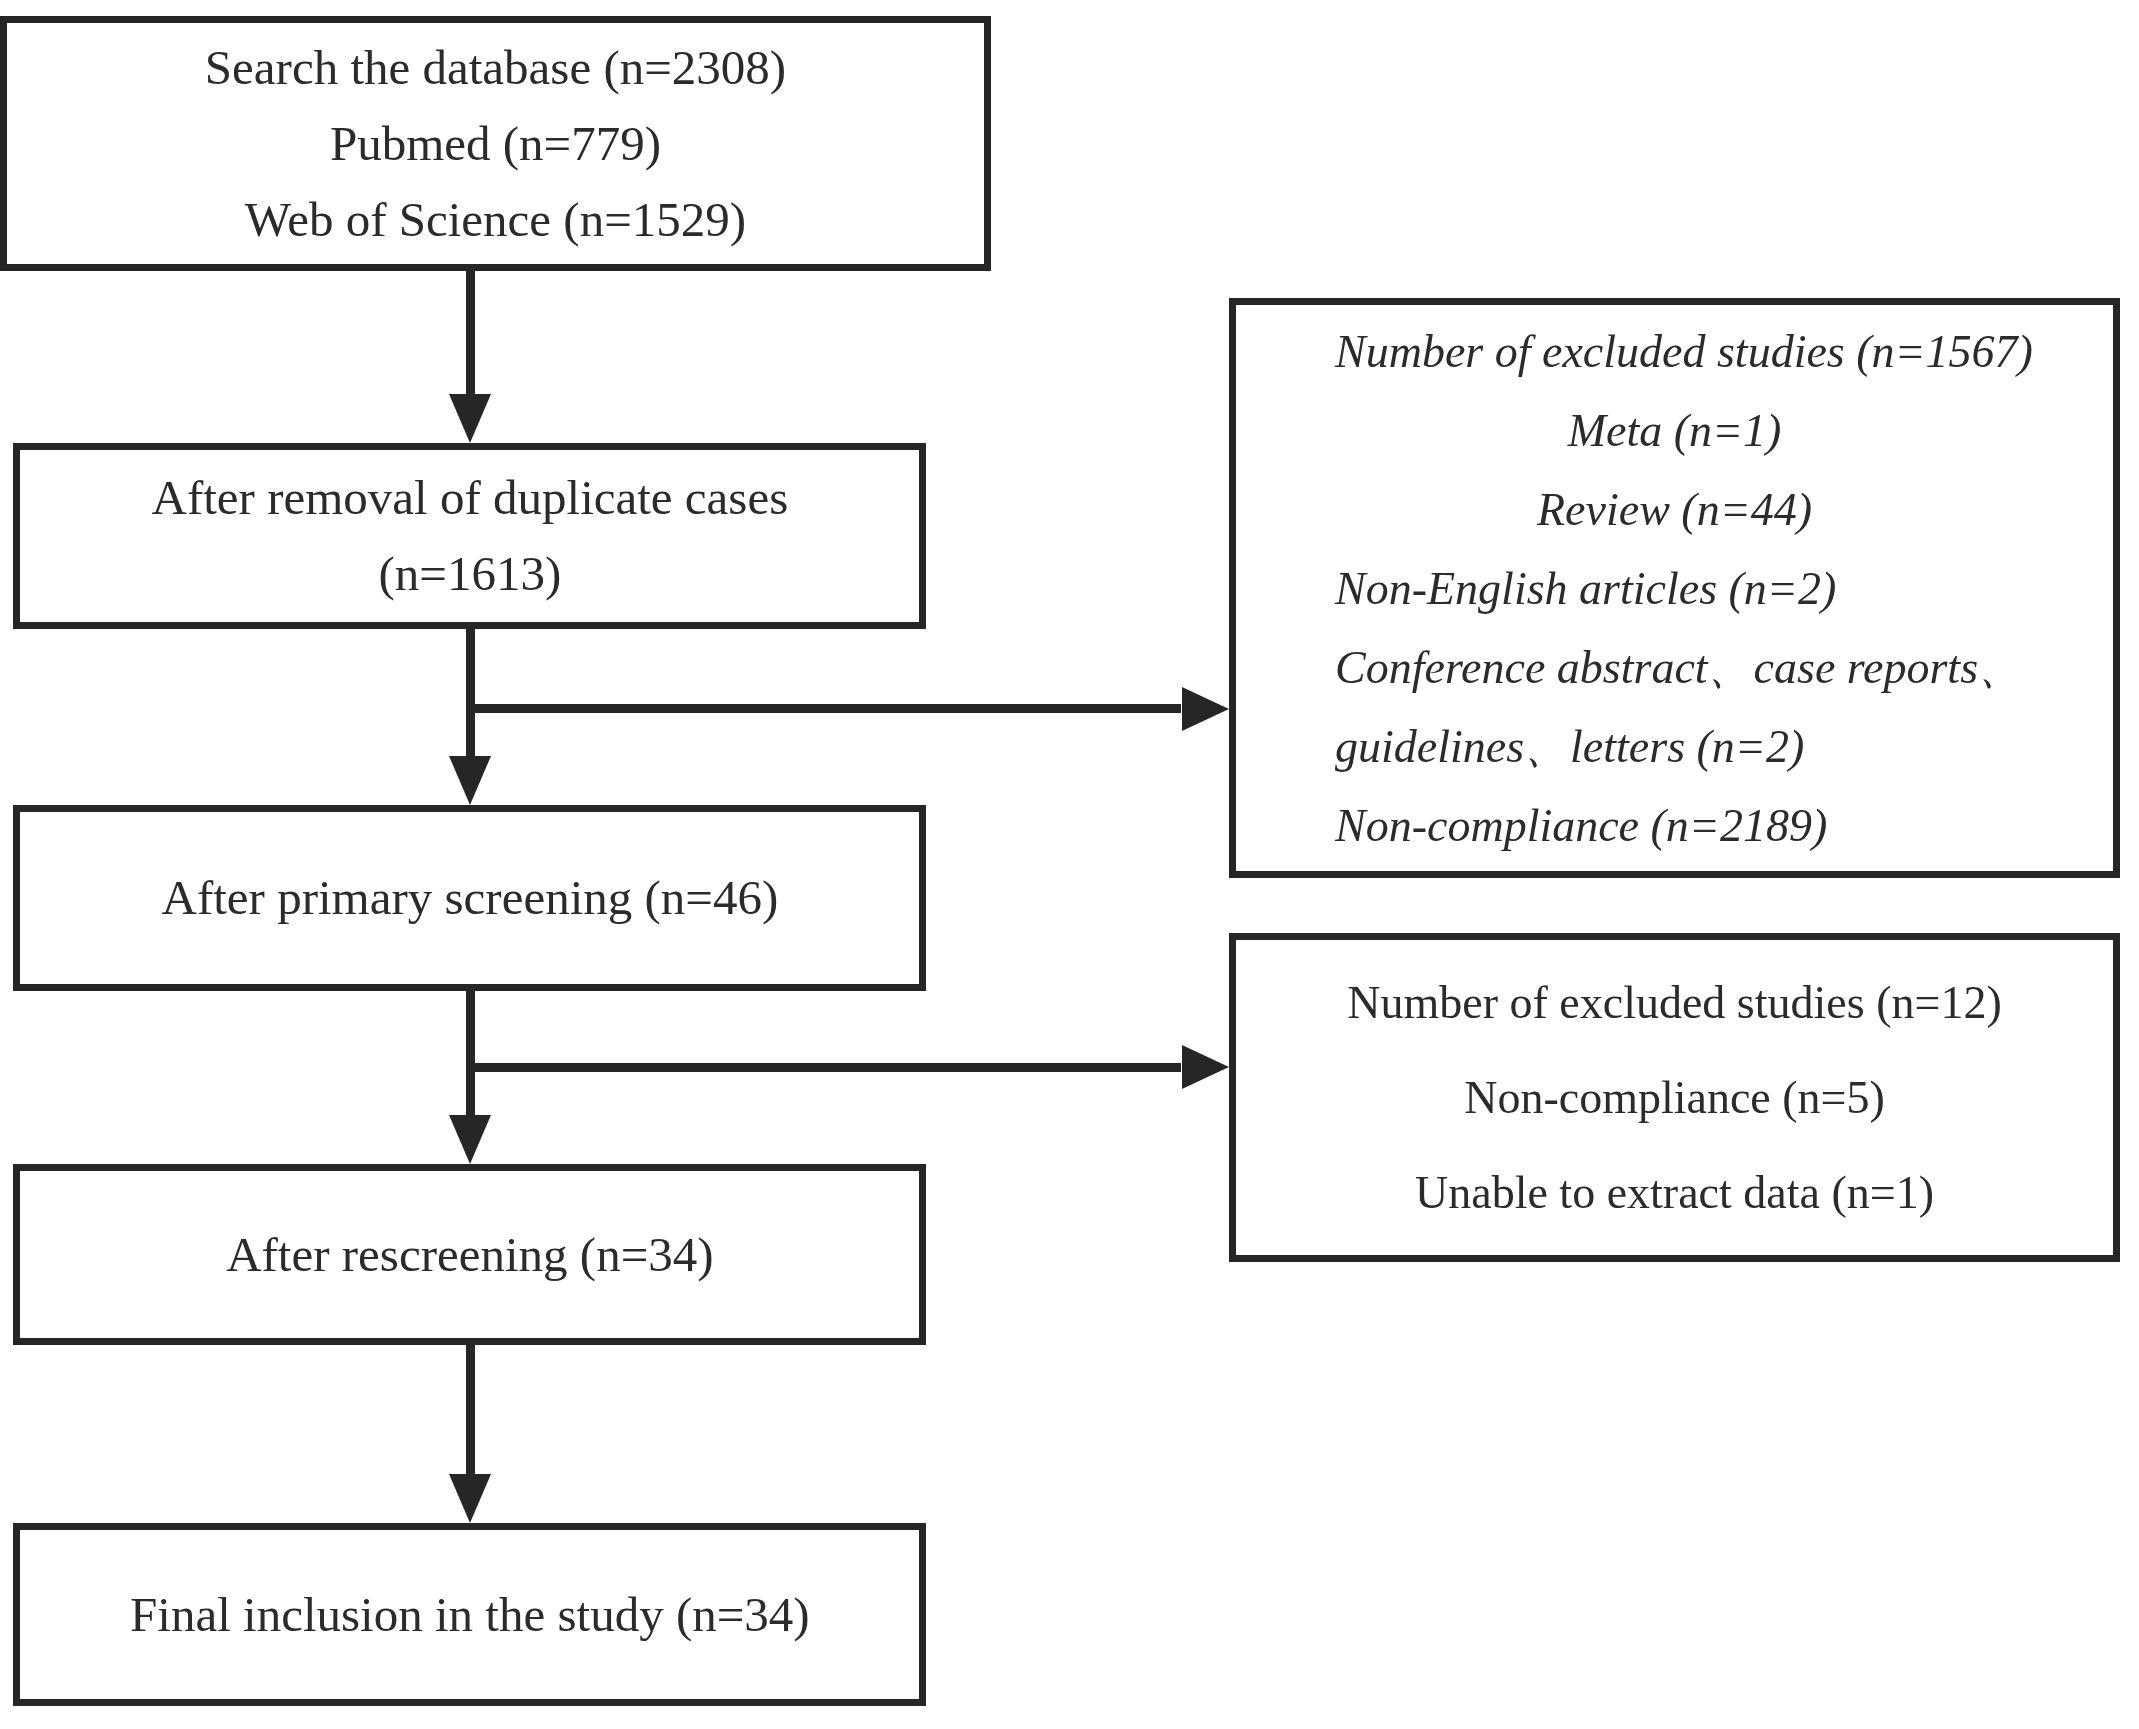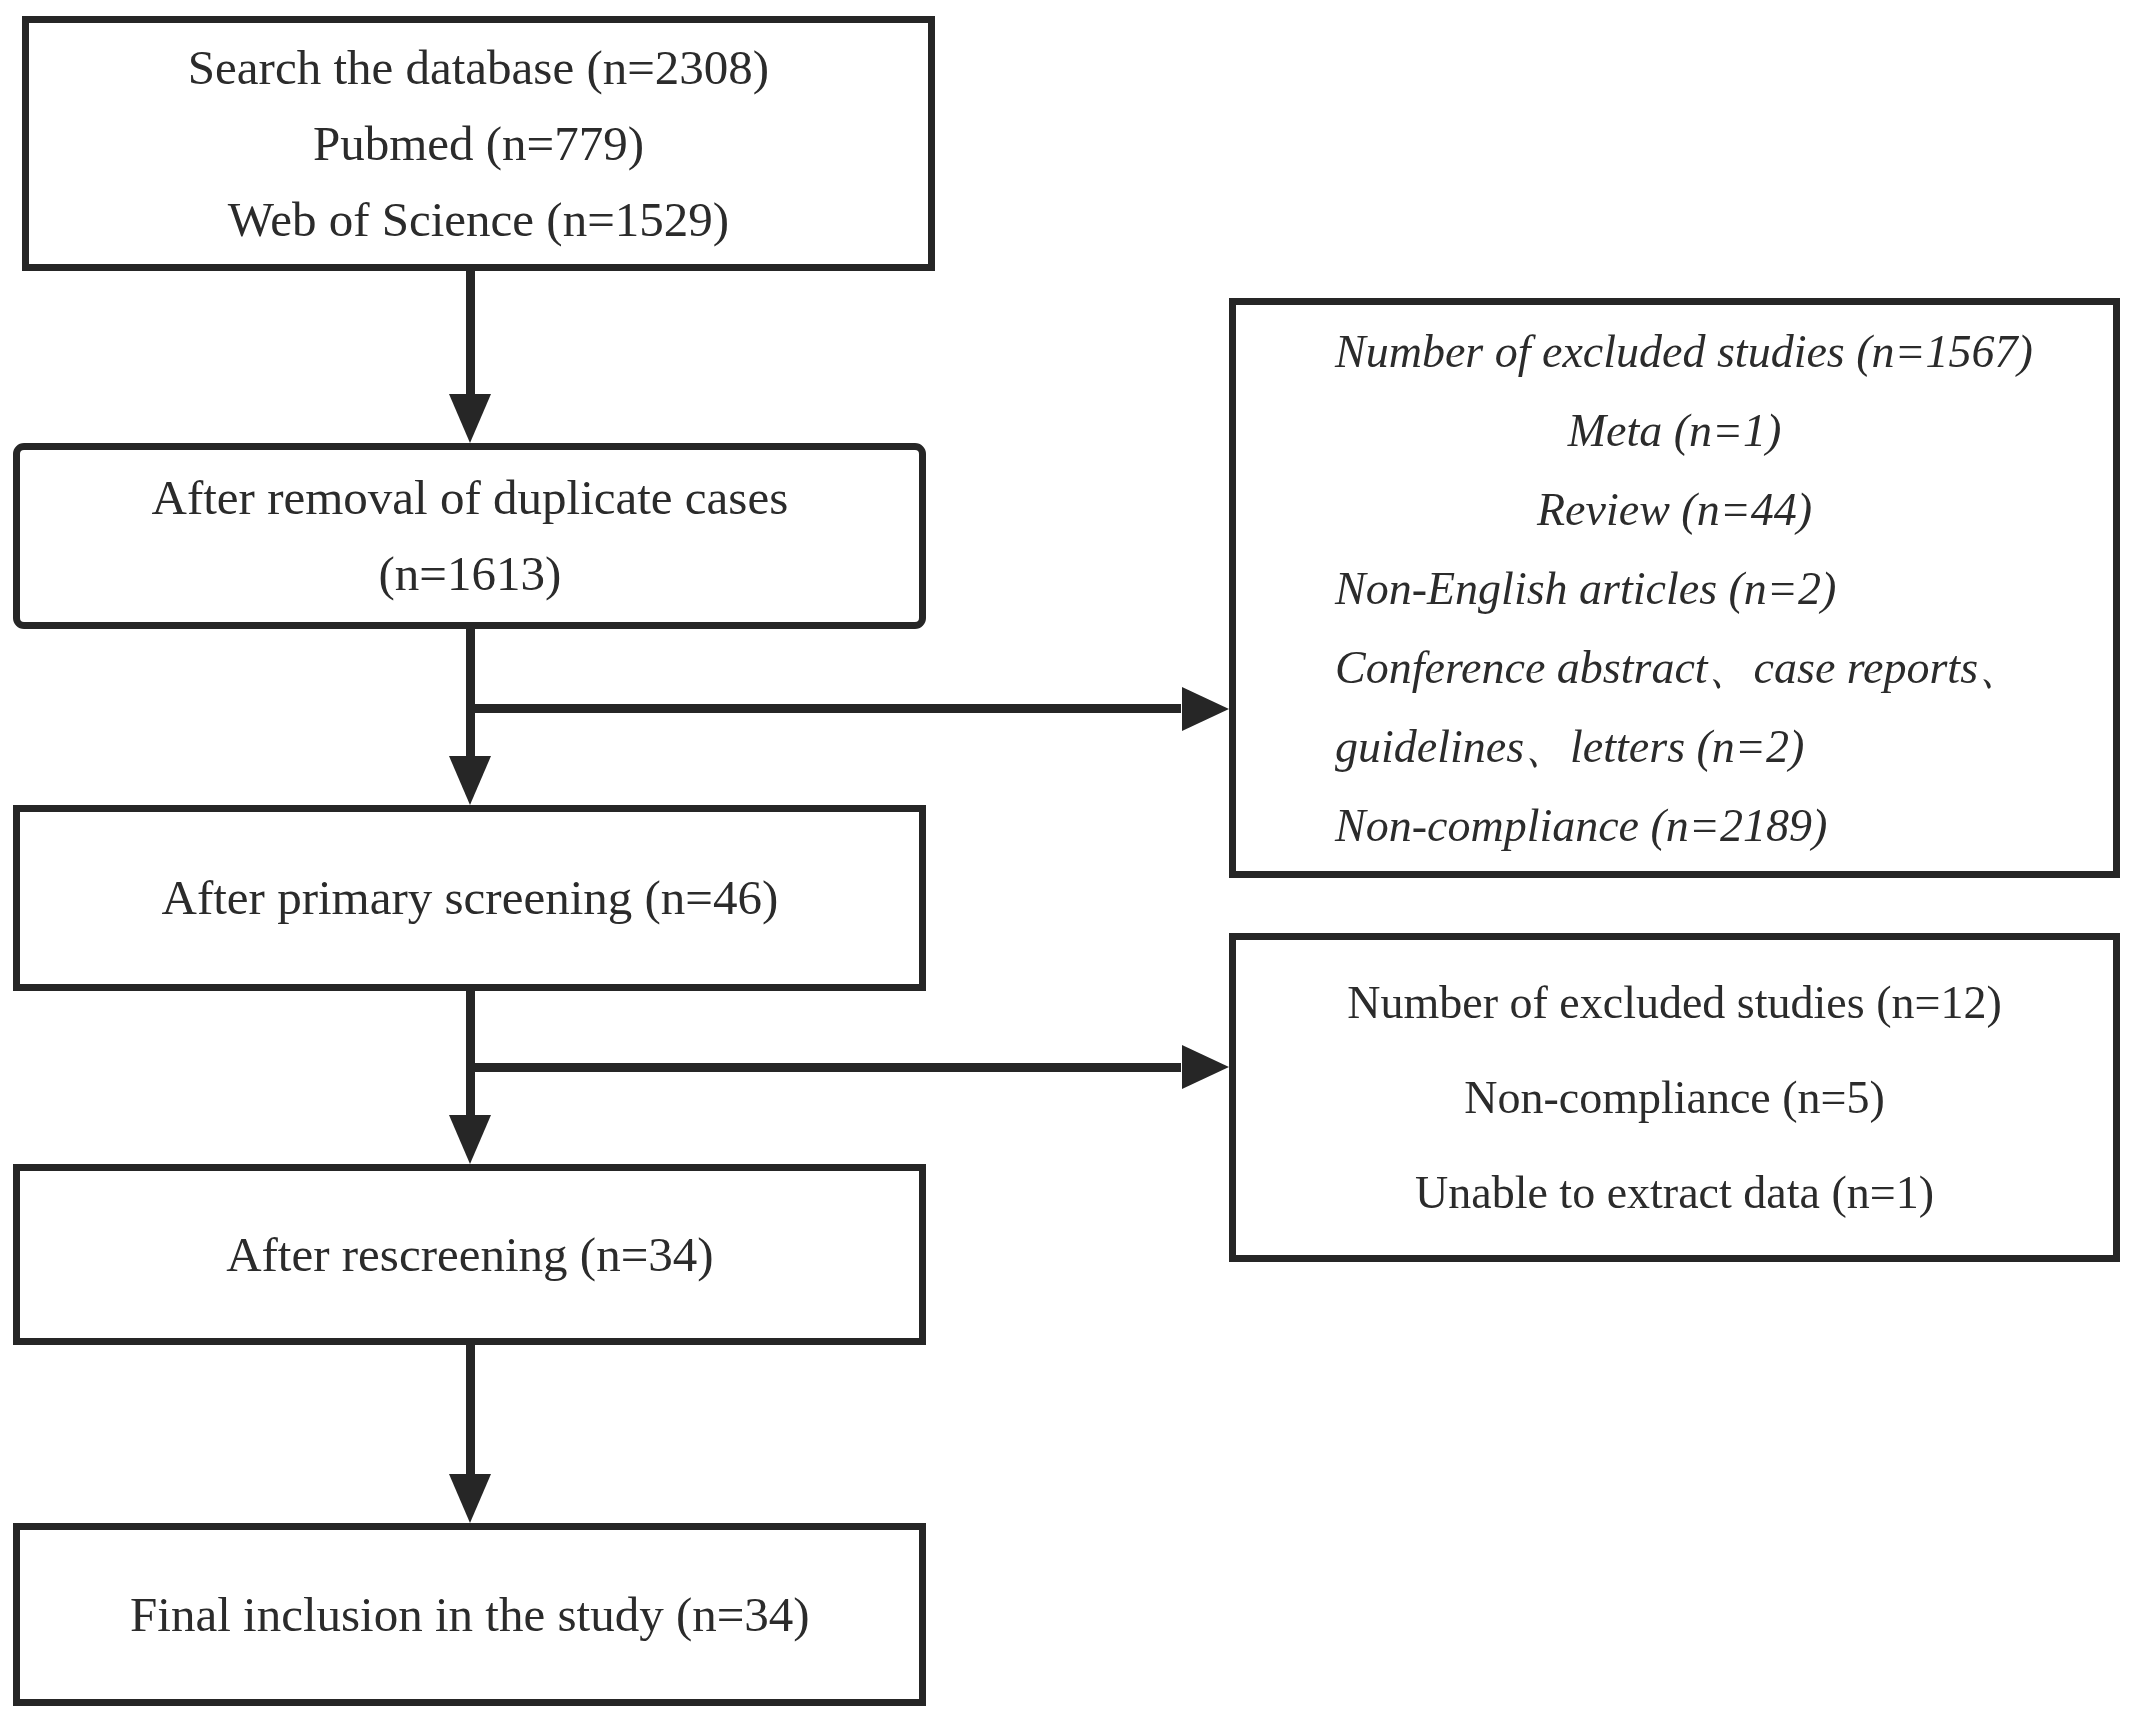--- a/index.html
+++ b/index.html
@@ -68,27 +68,27 @@
     border-top: 22px solid transparent;
     border-bottom: 22px solid transparent;
     border-left: 47px solid var(--stroke, #262626);
   }
 </style>
 </head>
 <body>
 
 <div id="canvas">
 
-  <div class="box left-box" style="left:22px; top:16px; width:913px; height:255px;">
+  <div class="box left-box" style="left:0; top:16px; width:991px; height:255px;">
     <div class="line">Search the database (n=2308)</div>
     <div class="line">Pubmed (n=779)</div>
     <div class="line">Web of Science (n=1529)</div>
   </div>
 
-  <div class="box left-box" style="left:13.4px; top:443px; width:913px; height:186px;border-radius:11px;">
+  <div class="box left-box" style="left:13.4px; top:443px; width:913px; height:186px;">
     <div class="line">After removal of duplicate cases</div>
     <div class="line">(n=1613)</div>
   </div>
 
   <div class="box left-box" style="left:13.4px; top:805px; width:913px; height:186px;">
     <div class="line">After primary screening (n=46)</div>
   </div>
 
   <div class="box left-box" style="left:13.4px; top:1164px; width:913px; height:181px;">
     <div class="line">After rescreening (n=34)</div>

